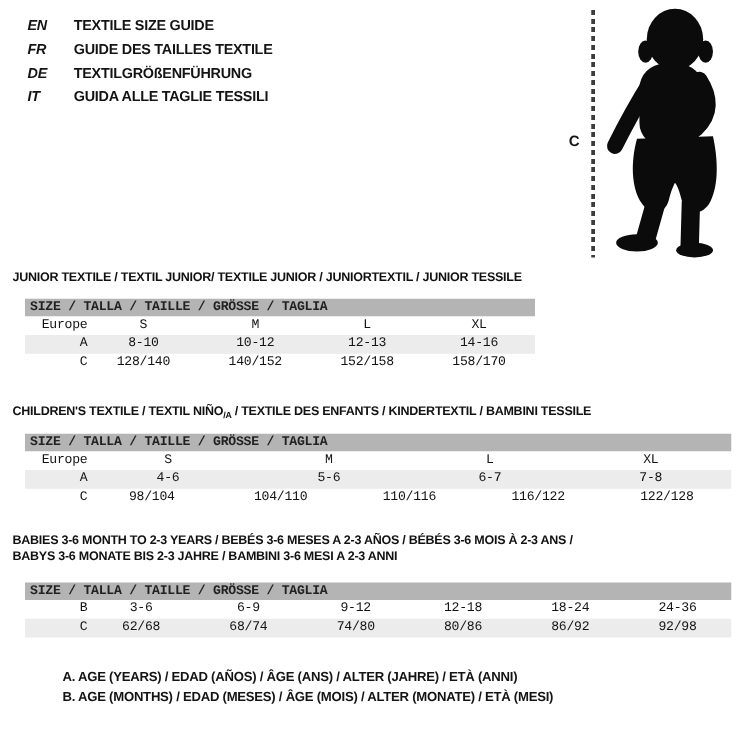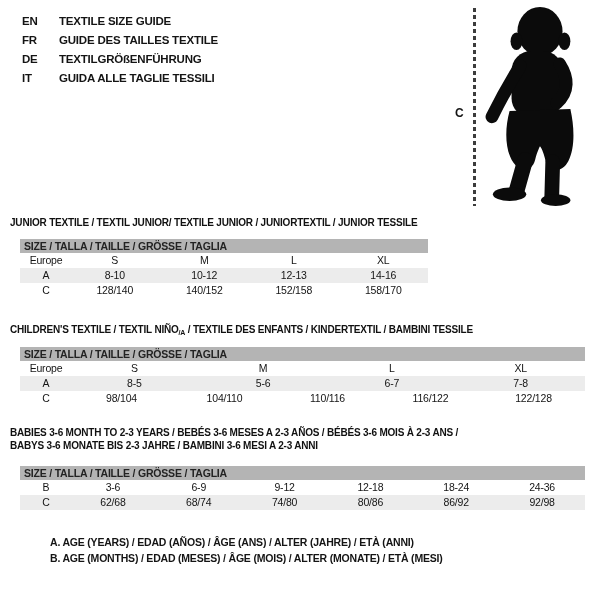--- a/index.html
+++ b/index.html
@@ -4,47 +4,47 @@
 <style>
   html,body{margin:0;padding:0;background:#fff;}
   .canvas{
     position:relative;width:600px;height:600px;background:#ffffff;
     font-family:"Liberation Sans",sans-serif;color:#141414;
     letter-spacing:-0.2px;overflow:hidden;
   }
   
   .lang-block{position:absolute;left:22px;top:12px;}
   .lang-row{display:flex;height:19px;line-height:19px;font-size:11.5px;font-weight:700;}
-  .lang-code{width:37px;}
+  .lang-code{width:37px;font-style:italic;}
   .lang-label{white-space:nowrap;}
   
   .measure-line{
     position:absolute;left:473px;top:8px;width:3px;height:198px;
     background:repeating-linear-gradient(to bottom,#3c3c3c 0 4px,transparent 4px 7px);
   }
   .c-label{position:absolute;left:455px;top:106px;font-size:12px;font-weight:700;}
   .silhouette{position:absolute;left:480px;top:5px;width:118px;height:202px;}
   
   .sec-title{
     position:absolute;left:10px;font-size:10px;font-weight:700;color:#111;
     white-space:nowrap;line-height:13px;
   }
   .sub{font-size:7px;vertical-align:-2px;}
   
-  .size-table{position:absolute;left:20px;}
+  .size-table{position:absolute;left:20px;font-family:Liberation Mono, monospace;}
   .t1{width:408px;}
   .t23{width:565px;}
   .size-bar{
     height:14px;line-height:14px;background:#b4b4b4;color:#222;
     font-size:10.5px;font-weight:700;padding-left:4px;box-sizing:border-box;
   }
   .trow{display:flex;height:15px;line-height:15px;font-size:10.5px;}
   .trow.shaded{background:#ececec;}
   .cell{text-align:center;}
-  .cell.lbl{width:50px;text-align:center;padding-left:2px;box-sizing:border-box;}
+  .cell.lbl{width:50px;text-align:right;padding-left:2px;box-sizing:border-box;}
   .cell.val{flex:1;}
   
   .footnotes{position:absolute;left:20px;top:535px;font-size:10.5px;font-weight:700;line-height:15.5px;margin-left:30px;}
   .footnote{white-space:nowrap;}
 </style>
 </head>
 <body>
 
 <div class="canvas">
 
@@ -120,21 +120,21 @@
     <div class="size-bar">SIZE / TALLA / TAILLE / GRÖSSE / TAGLIA</div>
     <div class="trow">
       <span class="cell lbl">Europe</span>
       <span class="cell val">S</span>
       <span class="cell val">M</span>
       <span class="cell val">L</span>
       <span class="cell val">XL</span>
     </div>
     <div class="trow shaded">
       <span class="cell lbl">A</span>
-      <span class="cell val">8-5</span>
+      <span class="cell val">4-6</span>
       <span class="cell val">5-6</span>
       <span class="cell val">6-7</span>
       <span class="cell val">7-8</span>
     </div>
     <div class="trow">
       <span class="cell lbl">C</span>
       <span class="cell val">98/104</span>
       <span class="cell val">104/110</span>
       <span class="cell val">110/116</span>
       <span class="cell val">116/122</span>

